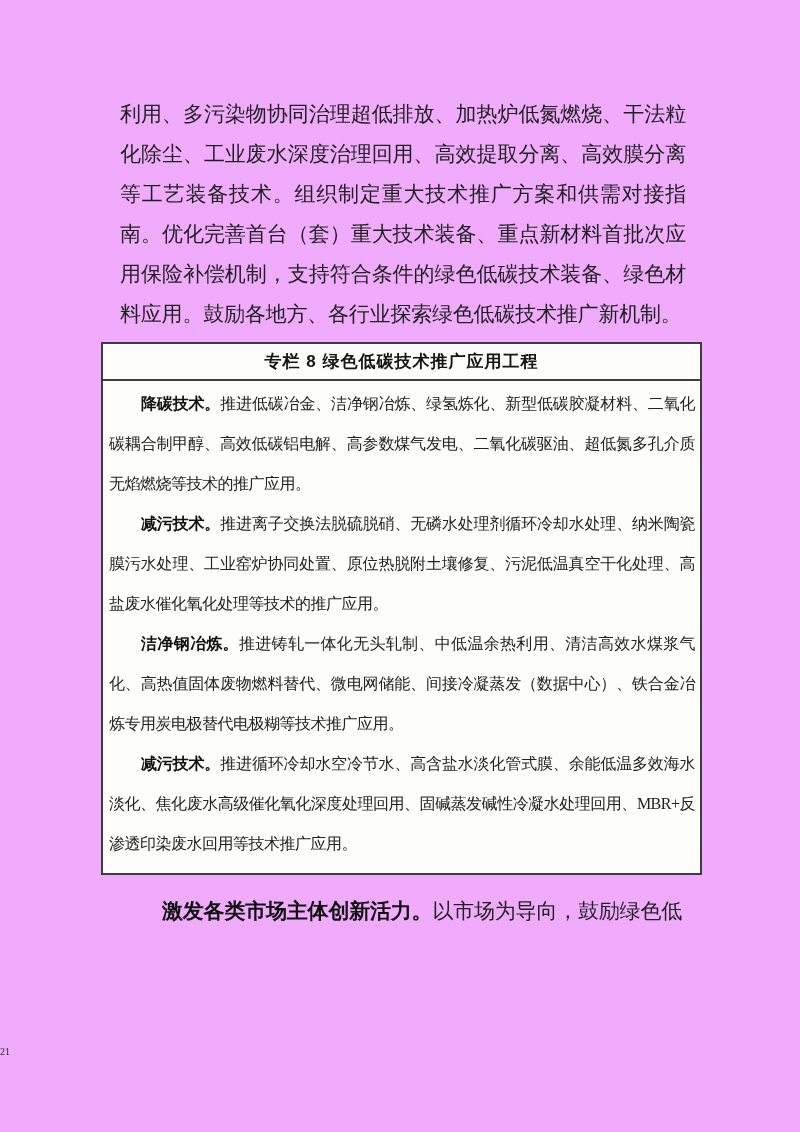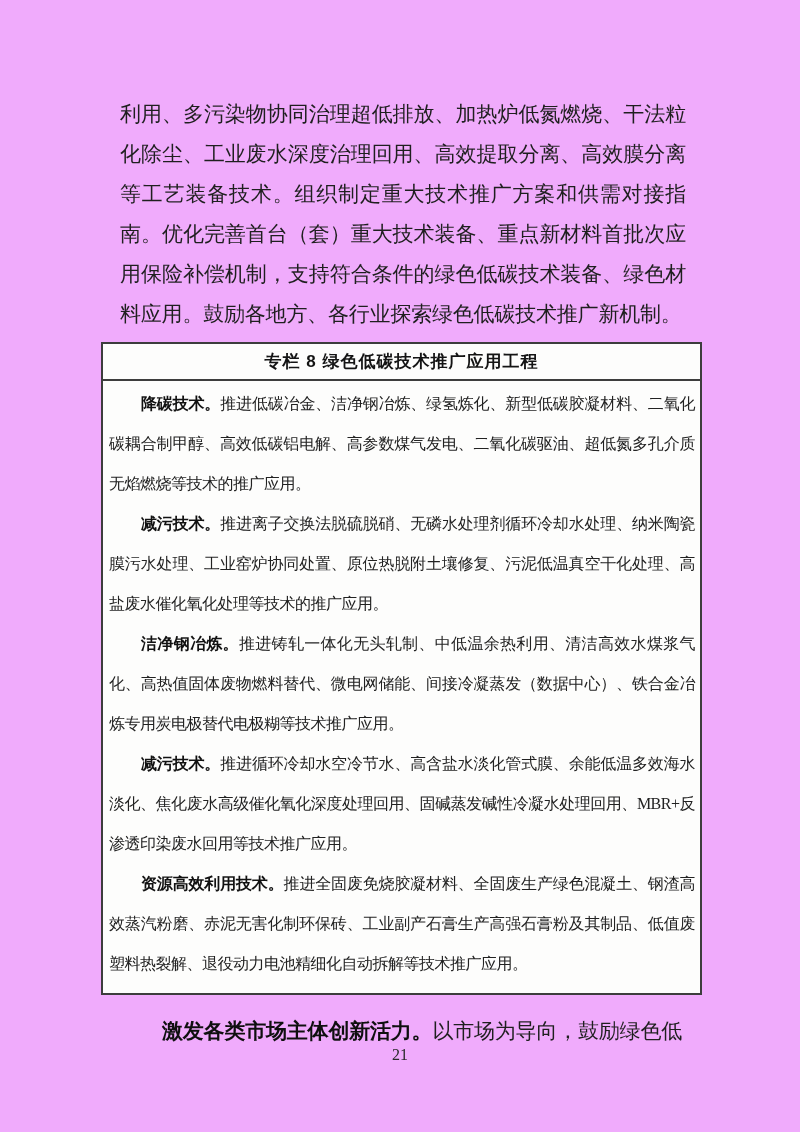--- a/index.html
+++ b/index.html
@@ -75,22 +75,22 @@
   .closing .closing-lead {
     font-family: "Liberation Sans", "DejaVu Sans", sans-serif;
     font-weight: 700;
     color: #0f0f0f;
   }
   .page-number {
     position: absolute;
     left: 0;
     right: 0;
     top: 1046px;
-    text-align: center;
-    font-size: 16px;
+    text-align: left;
+    font-size: 10px;
     color: #2a2a2a;
   }
 </style>
 </head>
 <body>
 
 <div class="page">
 
   <p class="intro">利用、多污染物协同治理超低排放、加热炉低氮燃烧、干法粒化除尘、工业废水深度治理回用、高效提取分离、高效膜分离等工艺装备技术。组织制定重大技术推广方案和供需对接指南。优化完善首台（套）重大技术装备、重点新材料首批次应用保险补偿机制，支持符合条件的绿色低碳技术装备、绿色材料应用。鼓励各地方、各行业探索绿色低碳技术推广新机制。</p>
 
@@ -98,21 +98,20 @@
     <div class="box-title">专栏 8  绿色低碳技术推广应用工程</div>
     <div class="box-body" id="box-paragraphs">
   <p class="box-para"><span class="lead">降碳技术。</span><span class="ptext">推进低碳冶金、洁净钢冶炼、绿氢炼化、新型低碳胶凝材料、二氧化碳耦合制甲醇、高效低碳铝电解、高参数煤气发电、二氧化碳驱油、超低氮多孔介质无焰燃烧等技术的推广应用。</span></p>
 
   <p class="box-para"><span class="lead">减污技术。</span><span class="ptext">推进离子交换法脱硫脱硝、无磷水处理剂循环冷却水处理、纳米陶瓷膜污水处理、工业窑炉协同处置、原位热脱附土壤修复、污泥低温真空干化处理、高盐废水催化氧化处理等技术的推广应用。</span></p>
 
   <p class="box-para"><span class="lead">洁净钢冶炼。</span><span class="ptext">推进铸轧一体化无头轧制、中低温余热利用、清洁高效水煤浆气化、高热值固体废物燃料替代、微电网储能、间接冷凝蒸发（数据中心）、铁合金冶炼专用炭电极替代电极糊等技术推广应用。</span></p>
 
   <p class="box-para"><span class="lead">减污技术。</span><span class="ptext">推进循环冷却水空冷节水、高含盐水淡化管式膜、余能低温多效海水淡化、焦化废水高级催化氧化深度处理回用、固碱蒸发碱性冷凝水处理回用、MBR+反渗透印染废水回用等技术推广应用。</span></p>
 
-  <p class="box-para"><span class="lead">资源高效利用技术。</span><span class="ptext">推进全固废免烧胶凝材料、全固废生产绿色混凝土、钢渣高效蒸汽粉磨、赤泥无害化制环保砖、工业副产石膏生产高强石膏粉及其制品、低值废塑料热裂解、退役动力电池精细化自动拆解等技术推广应用。</span></p>
 </div>
   </div>
 
   <p class="closing"><span class="closing-lead">激发各类市场主体创新活力。</span><span>以市场为导向，鼓励绿色低</span></p>
 
   <div class="page-number">21</div>
 
 </div>
 
 </body></html>

